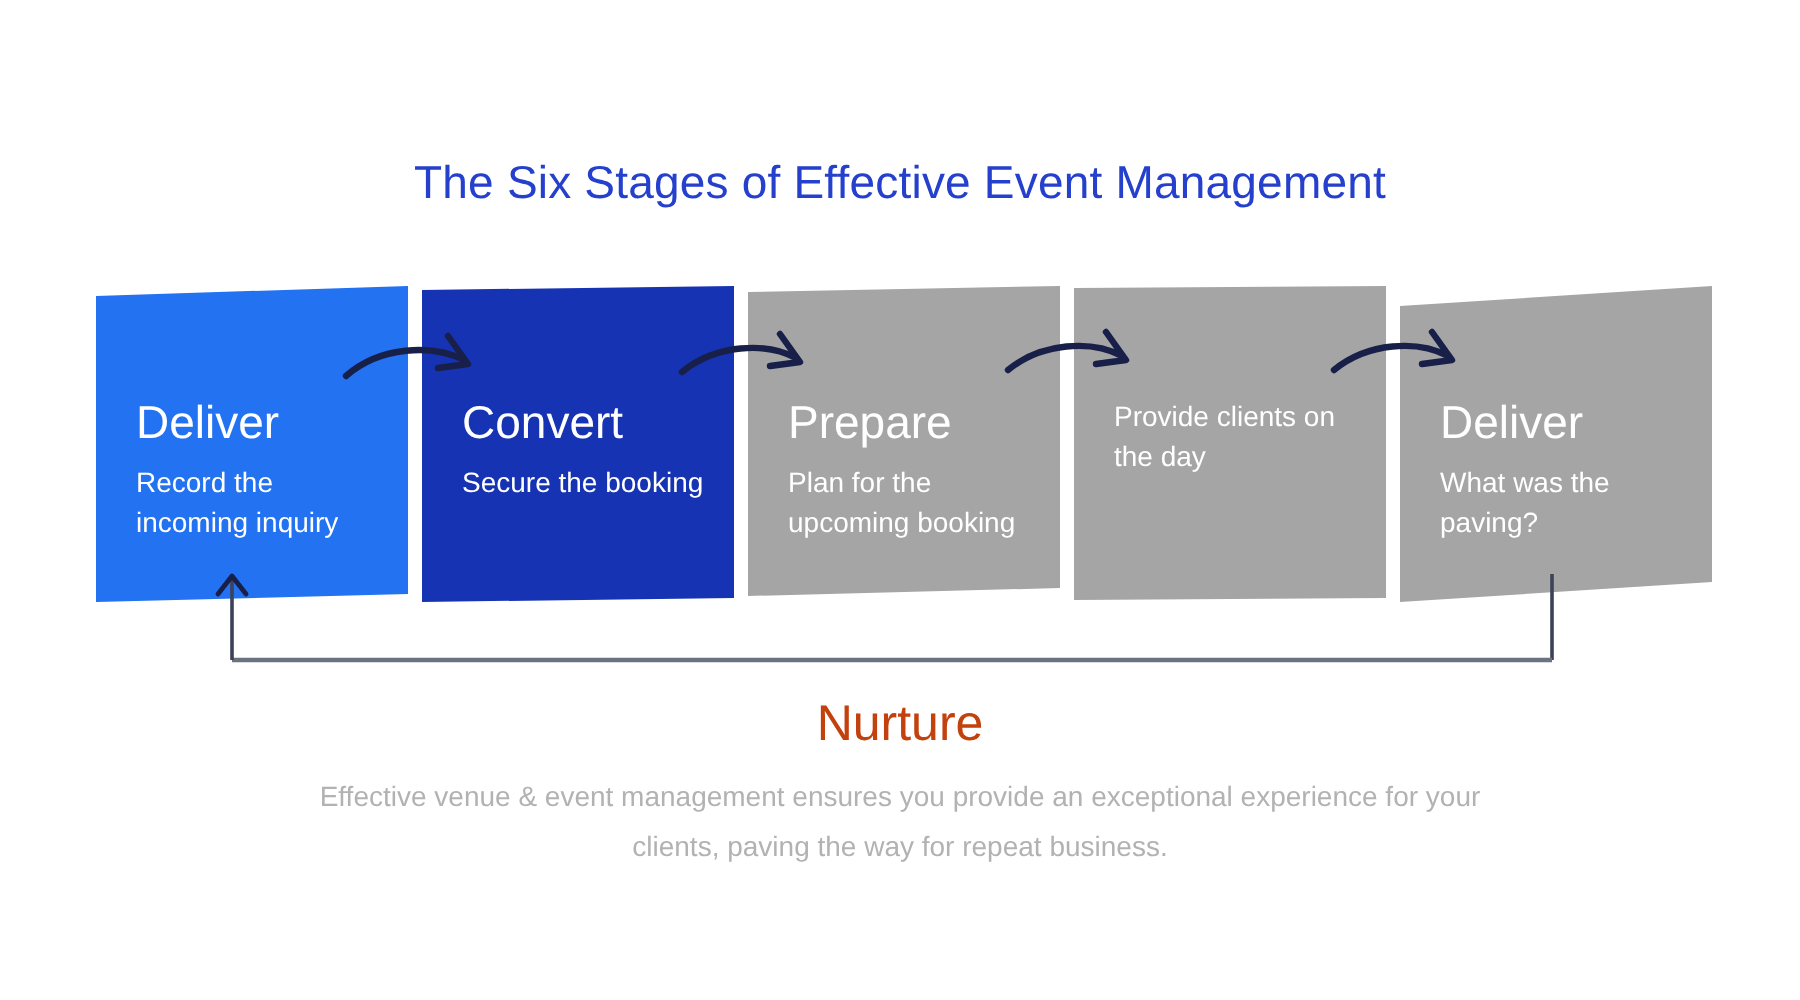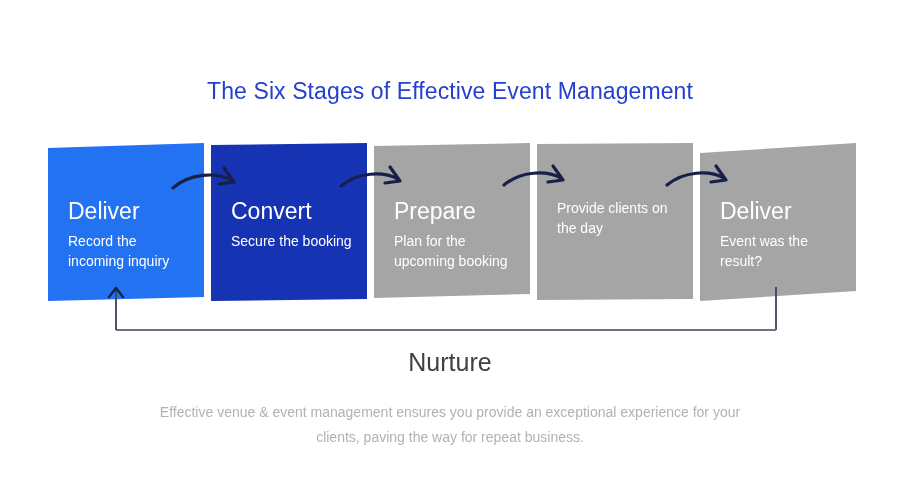--- a/index.html
+++ b/index.html
@@ -90,27 +90,27 @@
 
   
   #nurture-label {
     position: absolute;
     left: 0;
     top: 348px;
     width: 900px;
     text-align: center;
     font-size: 25px;
     font-weight: 300;
-    color: #404040;
+    color: #c2410c;
     white-space: nowrap;
   }
   #nurture-desc {
     position: absolute;
     left: 150px;
-    top: 400px;
+    top: 386px;
     width: 600px;
     text-align: center;
     font-size: 14px;
     font-weight: 400;
     line-height: 1.75;
     color: #b2b2b2;
   }
 </style>
 </head>
 <body>
@@ -159,21 +159,21 @@
         <p class="stage-desc">Provide clients on the day</p>
       </div>
     </div>
 
     <div class="stage-card" id="stage-card-4">
       <svg class="card-bg" viewBox="0 0 156 158" preserveAspectRatio="none">
         <polygon points="0,10 156,0 156,148 0,158" fill="#a5a5a5"></polygon>
       </svg>
       <div class="card-text">
         <p class="stage-title">Deliver</p>
-        <p class="stage-desc">Event was the result?</p>
+        <p class="stage-desc">What was the paving?</p>
       </div>
     </div>
   </div>
 
   <svg id="overlay" width="900" height="500" viewBox="0 0 900 500" style="position:absolute;left:0;top:0;pointer-events:none;">
 
     <g>
       <path d="M173,188 C190,173 216,172 232,180" fill="none" stroke="#18204a" stroke-width="3.2" stroke-linecap="round"></path>
       <path d="M224,168 L234,182 L219,184" fill="none" stroke="#18204a" stroke-width="3.2" stroke-linecap="round" stroke-linejoin="round"></path>
     </g>

